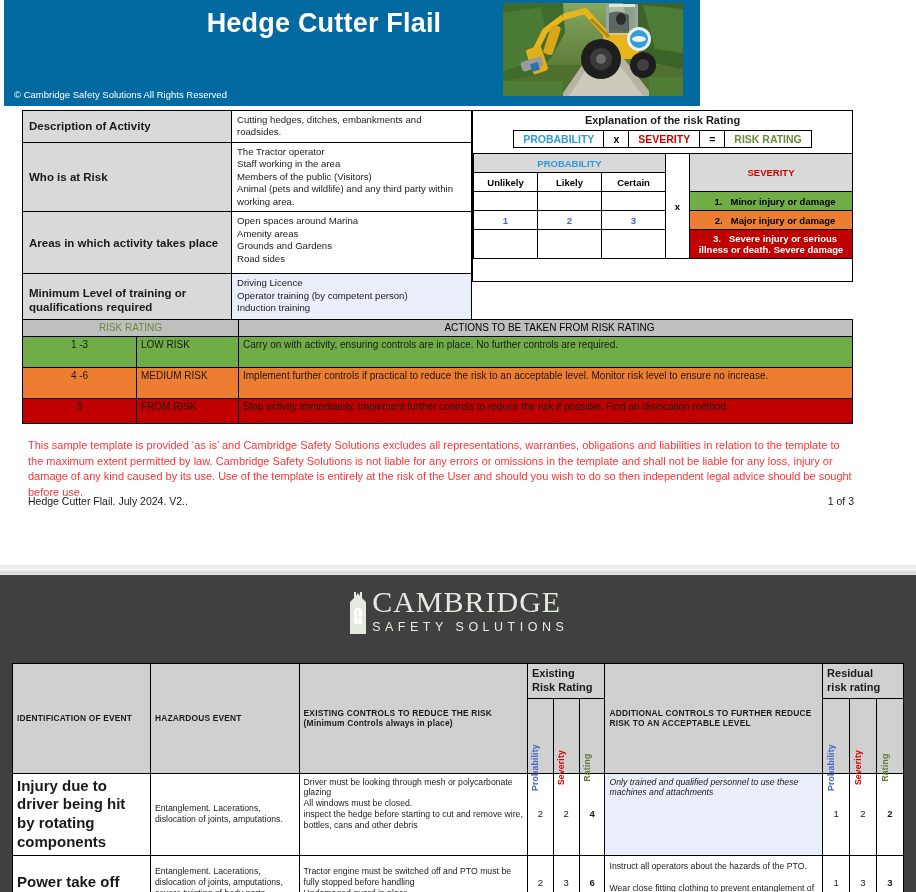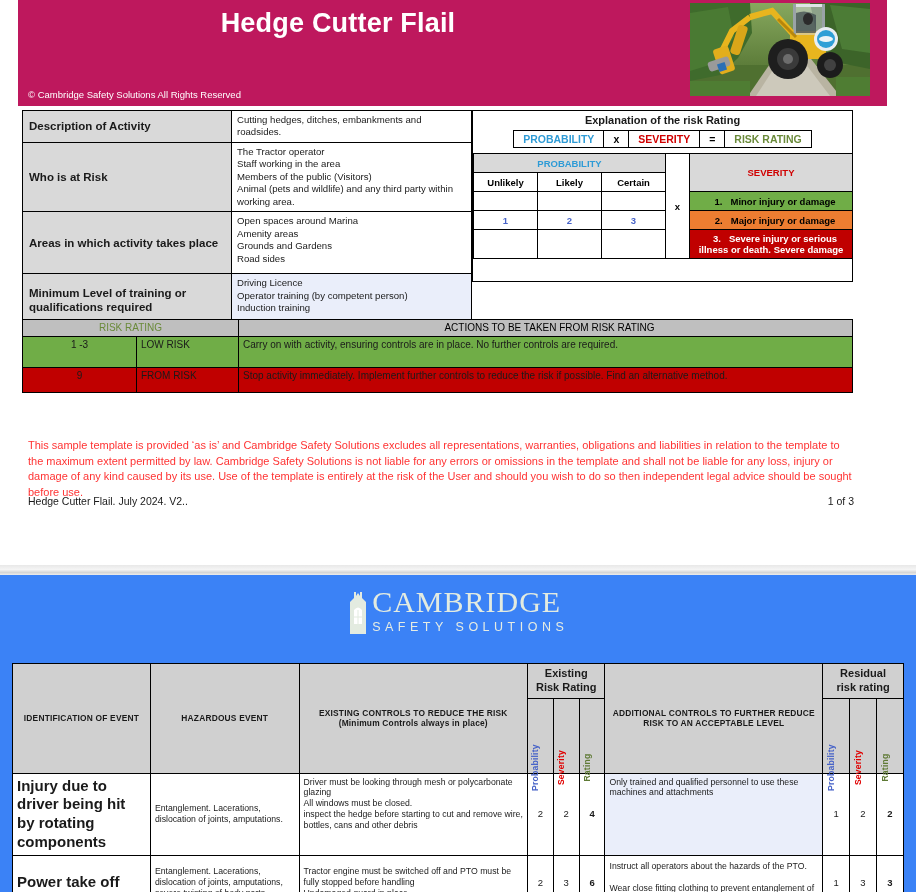--- a/index.html
+++ b/index.html
@@ -25,23 +25,23 @@
     position: absolute;
     left: 0; top: 0;
     width: 916px;
     height: 563px;
     background: #fff;
   }
 
   
   .banner {
     position: absolute;
-    left: 18px; top: 0px;
-    width: 869px; height: 106px;
-    background: #be185d;
+    left: 4px; top: 0px;
+    width: 696px; height: 106px;
+    background: #0369a1;
     overflow: hidden;
   }
   .banner-title {
     position: absolute;
     left: 0; top: 8px;
     width: 640px;
     text-align: center;
     font-size: 27px;
     font-weight: bold;
     color: #ffffff;
@@ -223,21 +223,21 @@
     width: 916px; height: 10px;
     background: linear-gradient(to bottom, #e8e8e8 0%, #f4f4f4 45%, #d6d6d6 75%, #ececec 100%);
   }
 
   
   .page2 {
     position: absolute;
     left: 0; top: 575px;
     width: 916px;
     height: 317px;
-    background: #3b82f6;
+    background: #404040;
   }
   .logo {
     position: absolute;
     left: 0; top: 12px;
     width: 916px;
     text-align: center;
     line-height: 1;
   }
   .logo-inner { display: inline-block; position: relative; }
   .logo-mark {
@@ -272,21 +272,20 @@
     border: 1px solid #000;
     font-size: 8.7px;
     line-height: 1.25;
     vertical-align: top;
     padding: 3px 4px;
     color: #1a1a1a;
     font-weight: normal;
   }
   .hz thead td {
     background: #d0d0d0;
-    text-align: center;
     vertical-align: middle;
     font-weight: bold;
     font-size: 8.4px;
     letter-spacing: .2px;
   }
   .hz .grp {
     font-size: 11px;
     font-weight: bold;
     letter-spacing: 0;
   }
@@ -307,21 +306,21 @@
     line-height: 1;
   }
   .v-prob { color: #4763c8; }
   .v-sev  { color: #e00000; }
   .v-rate { color: #5f7a35; }
 
   .hz tbody td { background: #fff; vertical-align: middle; }
   .hz .hz-hazard { font-weight: bold; font-size: 15px; }
   .hz .hz-num { text-align: center; font-size: 9.5px; vertical-align: middle; }
   .hz .hz-num.bold { font-weight: bold; }
-  .hz .hz-add { background: #eaeefa; }
+  .hz .hz-add { background: #eaeefa; font-style: italic; }
   .hz .hz-ctrl { font-size: 8.7px; }
   .hz tbody tr.r1 td { height: 60px; }
   .hz tbody tr.r2 td { height: 48px; }
   .nowrapline { white-space: pre-line; }
 </style>
 </head>
 <body>
 
 <div class="page">
 
@@ -477,24 +476,29 @@
       <tbody>
         <tr>
           <td class="rr-head rating" colspan="2">RISK RATING</td>
           <td class="rr-head actions">ACTIONS TO BE TAKEN FROM RISK RATING</td>
         </tr>
         <tr class="row-low">
           <td class="rr-num">1 -3</td>
           <td class="rr-lvl">LOW RISK</td>
           <td class="rr-act" style="vertical-align:top">Carry on with activity, ensuring controls are in place. No further controls are required.</td>
         </tr>
+        <tr class="row-med">
+          <td class="rr-num">4 -6</td>
+          <td class="rr-lvl">MEDIUM RISK</td>
+          <td class="rr-act" style="vertical-align:top">Implement further controls if practical to reduce the risk to an acceptable level. Monitor risk level to ensure no increase.</td>
+        </tr>
         <tr class="row-high">
           <td class="rr-num">9</td>
           <td class="rr-lvl">FROM RISK</td>
-          <td class="rr-act" style="vertical-align:top">Stop activity immediately. Implement further controls to reduce the risk if possible. Find an alternative method.</td>
+          <td class="rr-act" style="vertical-align:top">Stop activity immediately. Implement further controls to reduce the risk if possible. Find an dislocation method.</td>
         </tr>
       </tbody>
     </table>
 
     <div class="disclaimer">This sample template is provided ‘as is’ and Cambridge Safety Solutions excludes all representations, warranties, obligations and liabilities in relation to the template to the maximum extent permitted by law. Cambridge Safety Solutions is not liable for any errors or omissions in the template and shall not be liable for any loss, injury or damage of any kind caused by its use. Use of the template is entirely at the risk of the User and should you wish to do so then independent legal advice should be sought before use.</div>
 
     <div class="footline">
       <span class="pg">1 of 3</span>
       <span>Hedge Cutter Flail. July 2024. V2..</span>
     </div>

